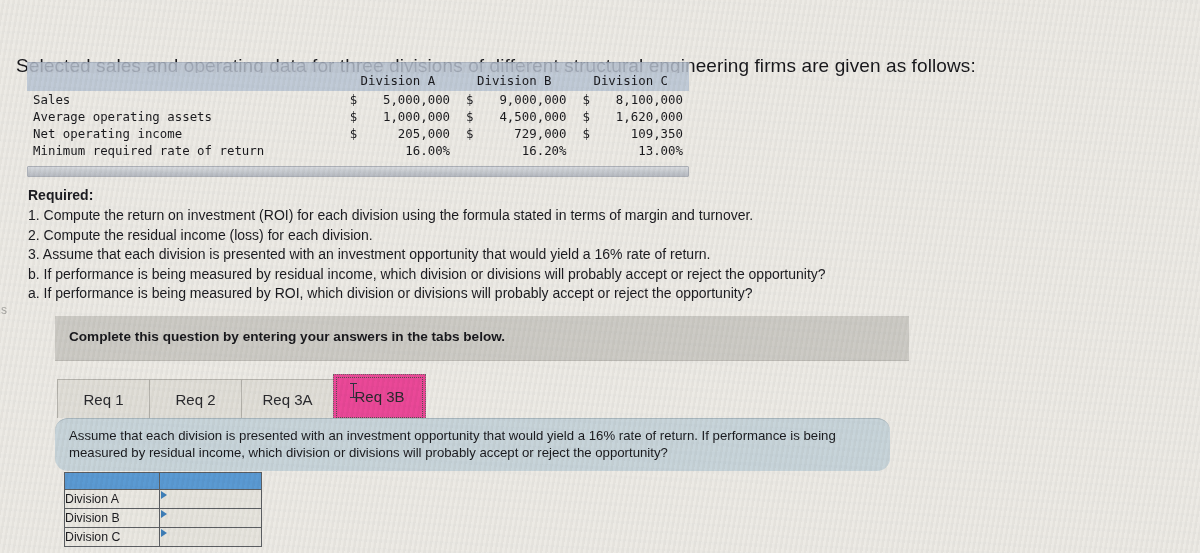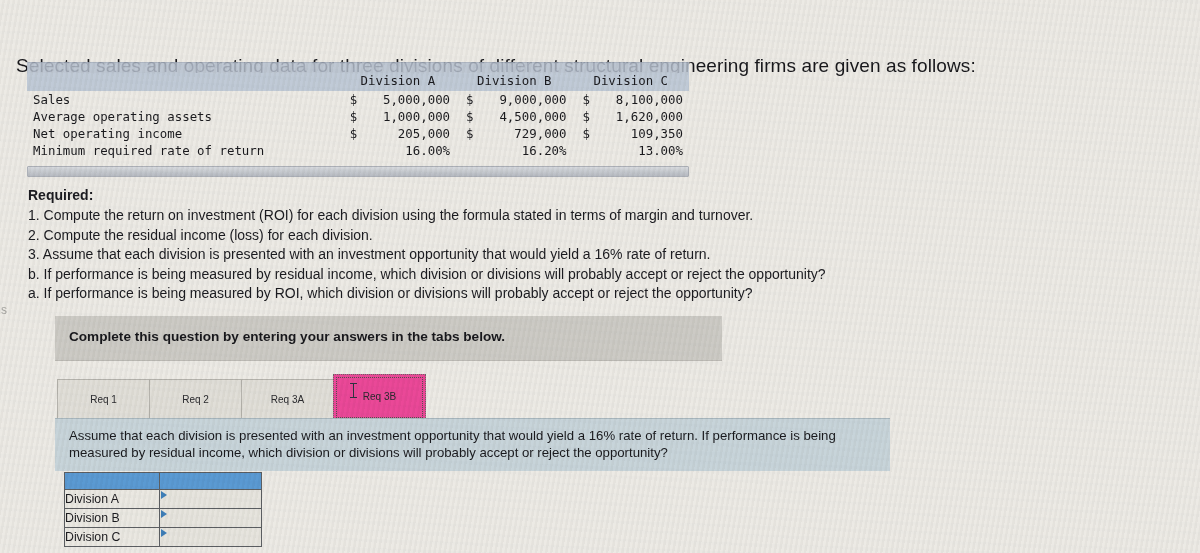--- a/index.html
+++ b/index.html
@@ -122,21 +122,21 @@
     font-size: 12px;
     color: #8d8d8a;
     opacity: 0.75;
   }
 
   
   .grey-banner {
     position: absolute;
     left: 55px;
     top: 316px;
-    width: 667px;
+    width: 854px;
     height: 44px;
     background: #ceccc7;
     border-bottom: 1px solid #bdbbb6;
   }
   .grey-banner .gb-text {
     position: absolute;
     left: 14px;
     top: 13px;
     font-size: 13.6px;
     font-weight: bold;
@@ -156,21 +156,21 @@
   .tab {
     width: 93px;
     height: 39px;
     background: #e2e0da;
     border: 1px solid #b6b4ae;
     border-bottom: none;
     margin-right: -1px;
     display: flex;
     align-items: center;
     justify-content: center;
-    font-size: 10px;
+    font-size: 15px;
     color: #2a2a2e;
     box-sizing: border-box;
     position: relative;
   }
   .tab.active {
     background: #ec4899;
     height: 44px;
     border: 1px dotted #6e6c68;
     border-bottom: none;
     z-index: 3;
@@ -211,20 +211,21 @@
   .question-panel {
     position: absolute;
     left: 55px;
     top: 418px;
     width: 835px;
     min-height: 48px;
     background: #c9d6dc;
     border-top: 1px solid #a9b8c0;
     box-sizing: border-box;
     padding: 8px 14px 9px 14px;
+    border-radius: 13px;
   }
   .question-panel .qp-text {
     font-size: 13.2px;
     line-height: 17.4px;
     color: #1a1a1e;
   }
 
   
   .answer-table-wrap {
     position: absolute;

